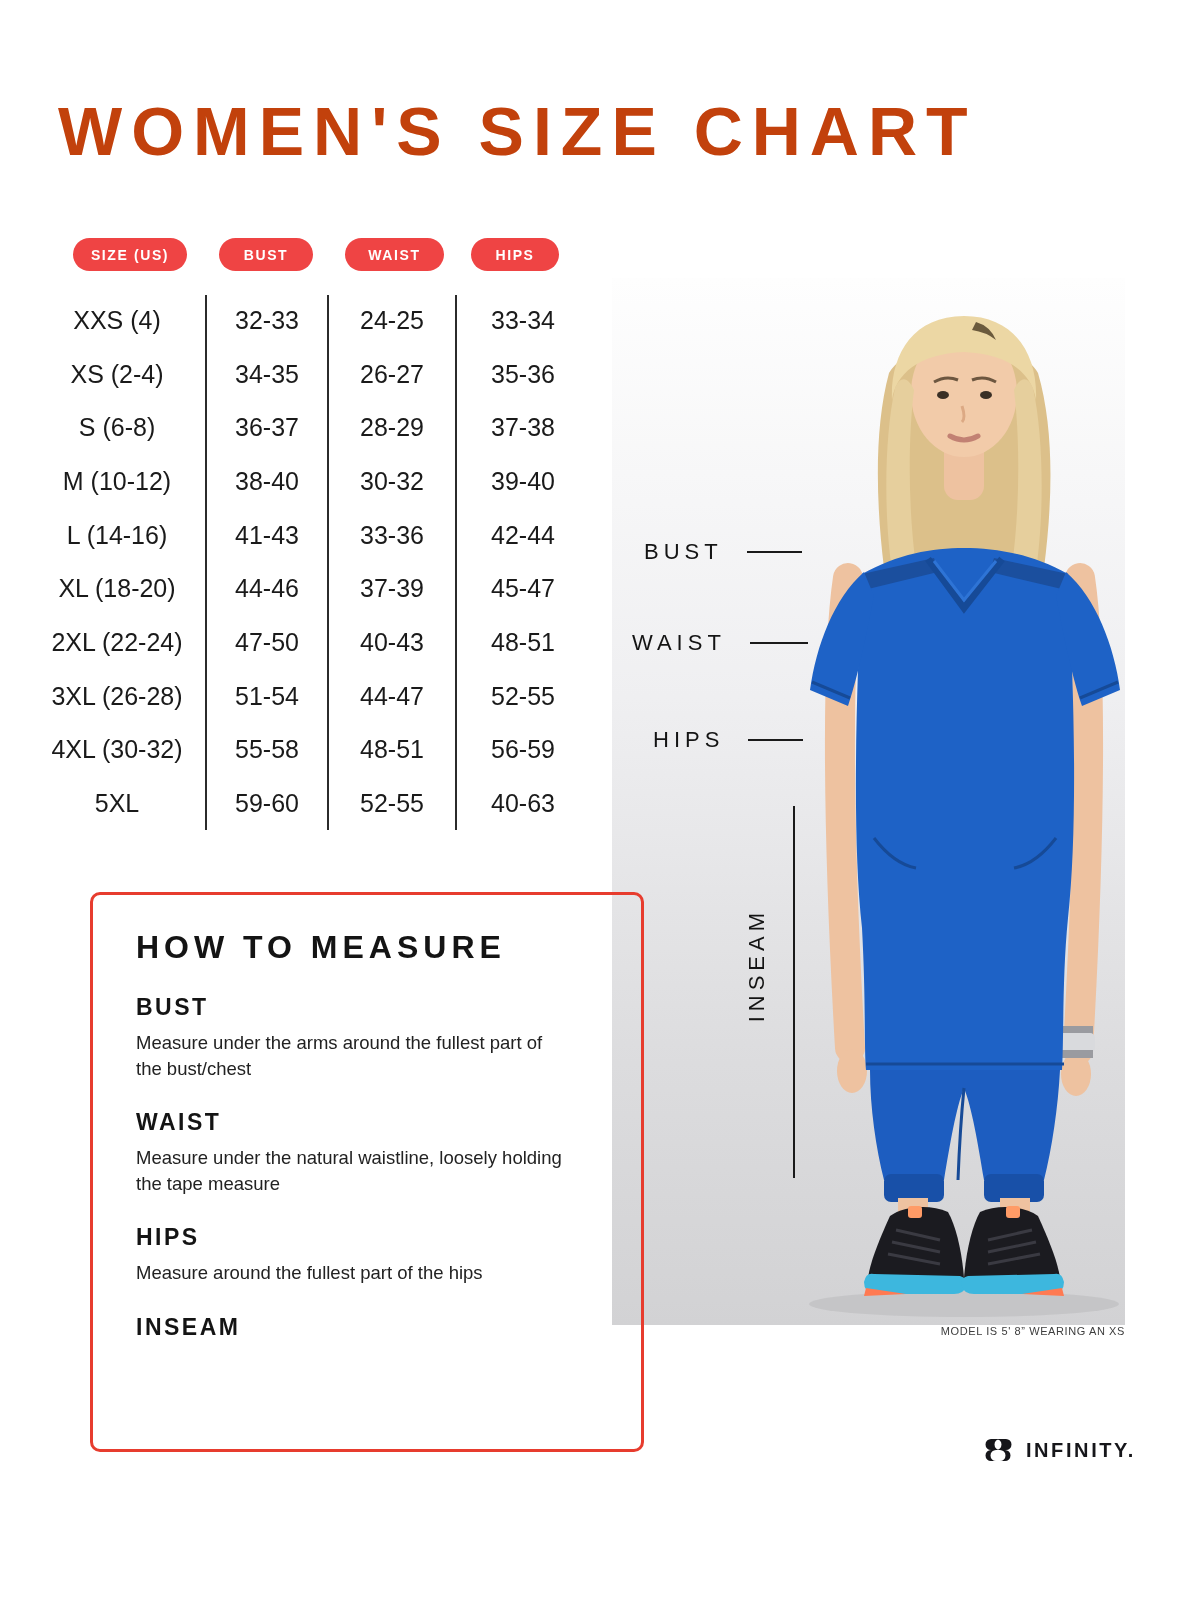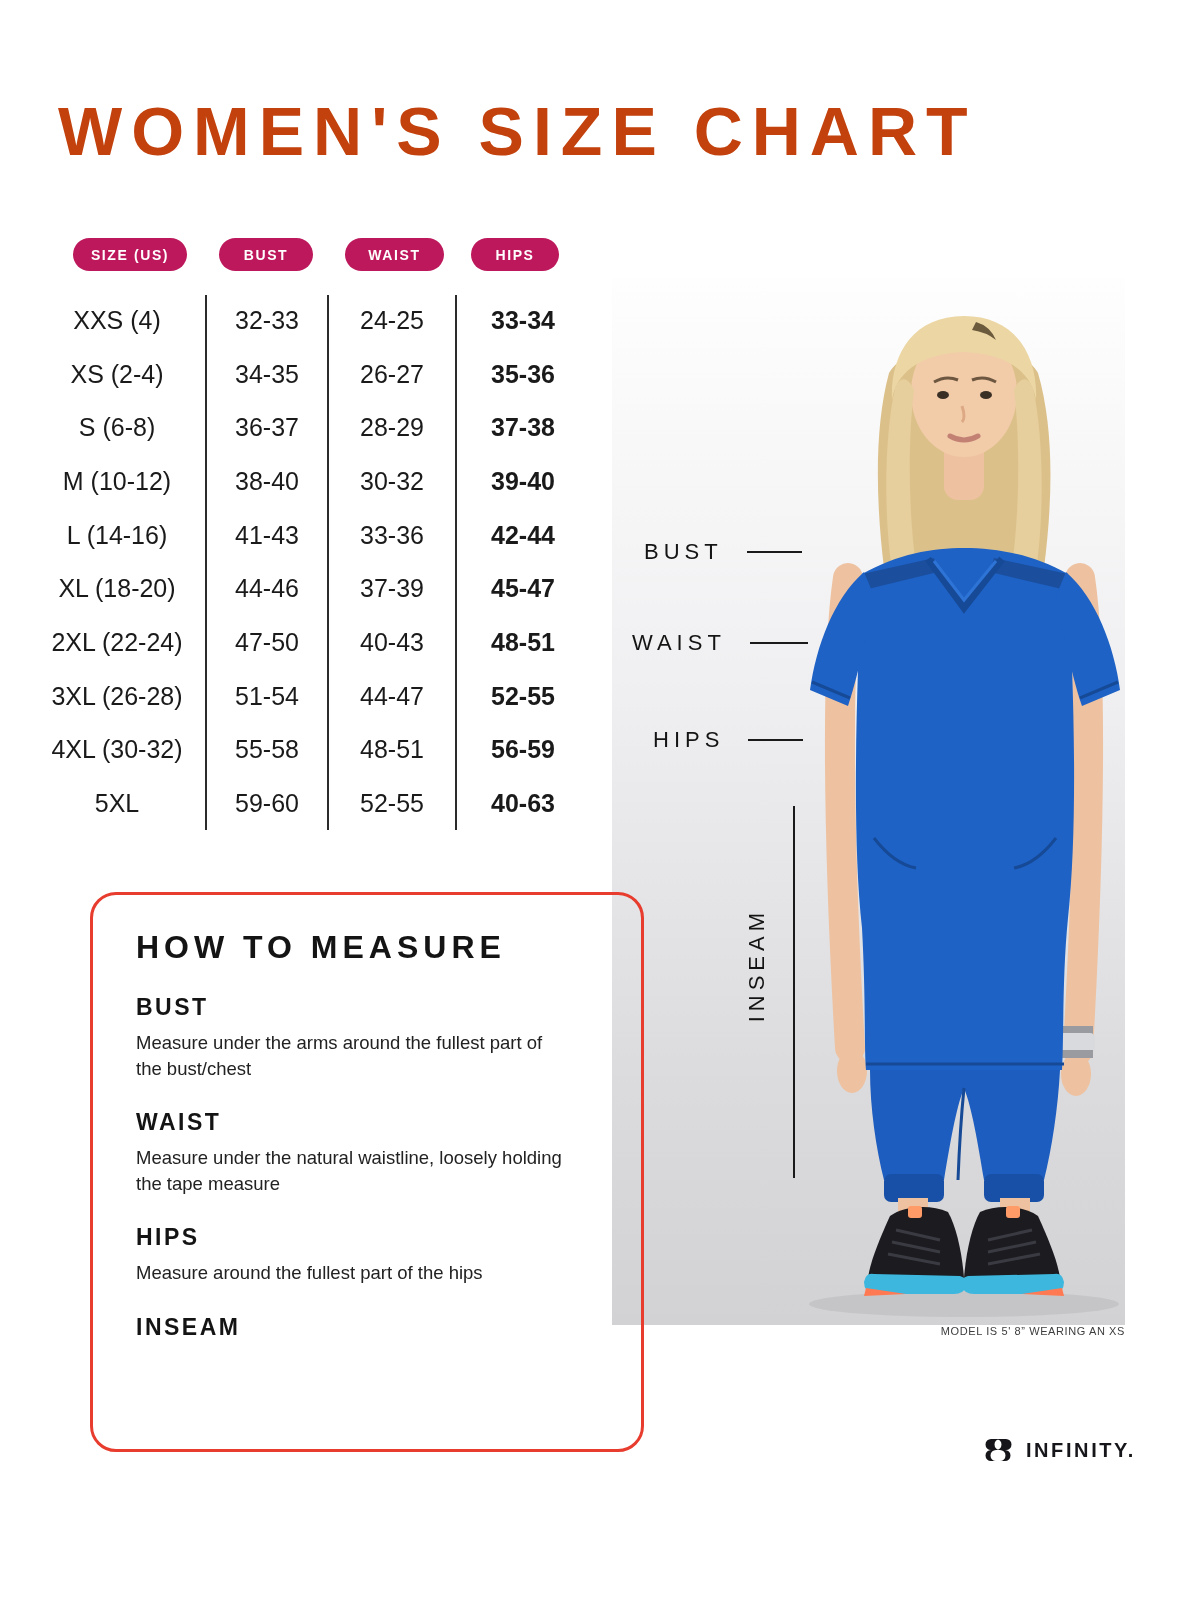--- a/index.html
+++ b/index.html
@@ -3,37 +3,37 @@
 <meta charset="utf-8">
 <style>
   html,body{margin:0;padding:0;background:#fff;}
   .page{position:relative;width:1200px;height:1600px;background:#ffffff;overflow:hidden;
         font-family:"Liberation Sans",sans-serif;color:#111;}
 
   .title{position:absolute;left:58px;top:92px;font-size:68px;font-weight:bold;
          letter-spacing:9px;color:#c2410c;white-space:nowrap;}
 
   
-  .pill{position:absolute;top:238px;height:33px;border-radius:17px;background:#be185d;
+  .pill{position:absolute;top:238px;height:33px;border-radius:17px;background:#ef4444;
         color:#fff;font-size:14px;font-weight:bold;letter-spacing:1.6px;
         display:flex;align-items:center;justify-content:center;}
   .pill.p0{left:73px;width:114px;}
   .pill.p1{left:219px;width:94px;}
   .pill.p2{left:345px;width:99px;}
   .pill.p3{left:471px;width:88px;}
 
   
   .table{position:absolute;left:0;top:293px;width:600px;height:537px;}
   .trow{position:relative;height:53.7px;}
   .tcell{position:absolute;top:50%;transform:translateY(-50%);text-align:center;
          font-size:25px;color:#1a1a1a;white-space:nowrap;}
   .tcell.c0{left:38px;width:158px;}
   .tcell.c1{left:207px;width:120px;}
   .tcell.c2{left:329px;width:126px;}
-  .tcell.c3{left:457px;width:132px;font-weight:bold;}
+  .tcell.c3{left:457px;width:132px;}
   .vdiv{position:absolute;top:295px;height:535px;width:2px;background:#2b2b2b;}
   .vdiv.d0{left:205px;} .vdiv.d1{left:327px;} .vdiv.d2{left:455px;}
 
   
   .photo{position:absolute;left:612px;top:278px;width:513px;height:1047px;
          background:linear-gradient(180deg,#fefefe 0%,#efeff1 40%,#dcdcde 75%,#d2d2d4 100%);}
 
   .mlabel{position:absolute;display:flex;align-items:center;z-index:3;
           font-size:22px;letter-spacing:5px;color:#141414;white-space:nowrap;}
   .mlabel .mline{display:inline-block;height:2px;background:#1a1a1a;margin-left:24px;}
@@ -45,21 +45,21 @@
                background:#1a1a1a;z-index:3;}
   .inseam-label{position:absolute;left:744px;top:908px;z-index:3;
                 writing-mode:vertical-rl;transform:rotate(180deg);
                 font-size:22px;letter-spacing:5px;color:#141414;}
 
   .caption{position:absolute;right:75px;top:1325px;font-size:11px;letter-spacing:.6px;
            color:#3d3d3d;white-space:nowrap;padding-left:44px;}
 
   
   .mbox{position:absolute;left:90px;top:892px;width:554px;height:560px;
-        border:3px solid #e73c2e;border-radius:26px;background:transparent;z-index:4;
+        border:3px solid #e73c2e;border-radius:10px;background:transparent;z-index:4;
         box-sizing:border-box;padding:34px 0 0 43px;}
   .mbox-title{font-size:32px;font-weight:bold;letter-spacing:5px;color:#141414;
               margin-bottom:10px;}
   .msec-title{font-size:23px;font-weight:bold;letter-spacing:2.5px;color:#141414;
               margin-top:28px;margin-bottom:9px;}
   .msec-body{font-size:18.5px;line-height:1.38;color:#222;width:428px;}
 
   
   .brand{position:absolute;right:64px;top:1438px;display:flex;align-items:center;z-index:3;}
   .brand .mark{margin-right:12px;display:block;}

